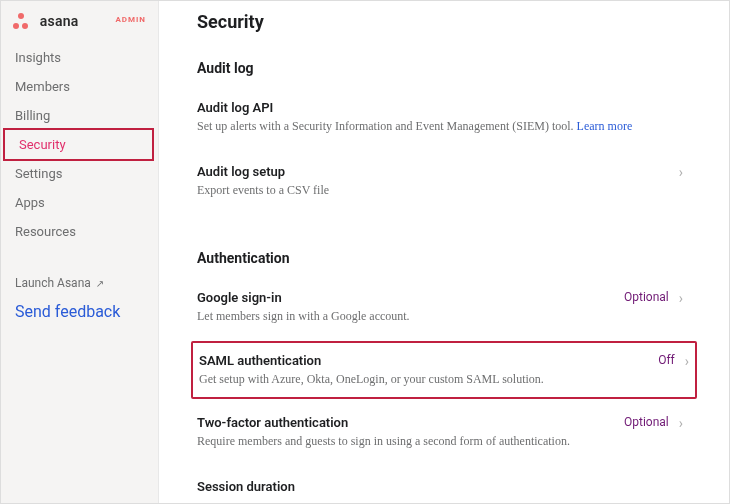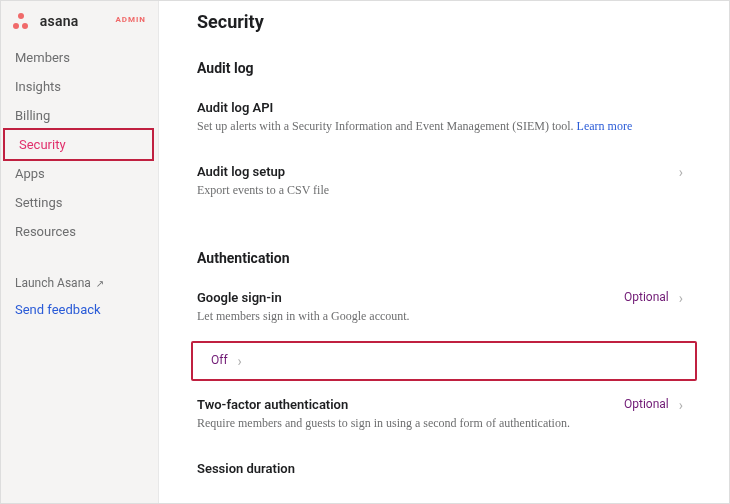--- a/index.html
+++ b/index.html
@@ -15,21 +15,21 @@
   .asana-dots span:nth-child(3){ bottom:0; right:0;}
   .logo-text { font-weight:600; font-size:14px; letter-spacing:.2px; color:#2b2b2b;}
   .logo-admin { font-size:8px; letter-spacing:1px; color:#f06a6a; font-weight:700; align-self:flex-start; margin-top:2px;margin-left:25px;}
   .nav { display:flex; flex-direction:column; }
   .nav-item { padding:7px 14px; font-size:13px; color:#6d6e6f; cursor:pointer; }
   .nav-item.active { color:#e1306c; }
   .nav-highlight { border:2.5px solid #c02040; margin:-2px 4px -2px 2px; }
   .sidebar-spacer { flex:0 0 24px; }
   .launch { padding:6px 14px; font-size:12px; color:#6d6e6f; cursor:pointer;}
   .ext-icon { font-size:10px; margin-left:2px;}
-  .feedback { padding:6px 14px; font-size:13px; color:#2a5bd7; cursor:pointer;}
+  .feedback { padding:6px 14px; font-size:16px; color:#2a5bd7; cursor:pointer;}
   
   .main { flex:1; overflow:auto; padding:10px 38px 20px 38px; }
   .page-title { font-size:18px; font-weight:700; margin-bottom:28px;}
   .section-title { font-size:14px; font-weight:700; margin:16px 0 10px 0;}
   .setting-row { display:flex; align-items:flex-start; padding:14px 8px 14px 0; border-radius:4px; cursor:pointer;}
   .setting-row + .setting-row { margin-top:2px; }
   .setting-body { flex:1; padding-left:0;}
   .setting-title { font-size:13px; font-weight:600; color:#1e1f21; margin-bottom:3px;}
   .setting-desc { font-size:12px; color:#6d6e6f; line-height:1.35;font-family:Liberation Serif, serif;}
   .setting-desc a { color:#2a5bd7; text-decoration:none;}
@@ -47,28 +47,28 @@
     <div class="logo-row">
       <span class="asana-dots">
           <span></span>
           <span></span>
           <span></span>
         </span>
       <span class="logo-text">asana</span>
       <span class="logo-admin">ADMIN</span>
     </div>
     <nav class="nav">
+      <div class="nav-item">Insights</div>
       <div class="nav-item">Members</div>
-      <div class="nav-item">Insights</div>
       <div class="nav-item">Billing</div>
       <div class="nav-highlight">
         <div class="nav-item active">Security</div>
       </div>
+      <div class="nav-item">Settings</div>
       <div class="nav-item">Apps</div>
-      <div class="nav-item">Settings</div>
       <div class="nav-item">Resources</div>
     </nav>
     <div class="sidebar-spacer"></div>
     <div class="launch">
       <span>Launch Asana</span>
       <span class="ext-icon">↗</span>
     </div>
     <div class="feedback">Send feedback</div>
   </aside>
 
@@ -100,20 +100,24 @@
     <div class="setting-row">
       <div class="setting-body">
         <div class="setting-title">Google sign-in</div>
         <div class="setting-desc">Let members sign in with a Google account.</div>
       </div>
       <span class="setting-value">Optional</span>
       <span class="chevron">›</span>
     </div>
 
     <div class="setting-row row-highlight">
+      <div class="setting-body">
+        <div class="setting-title">SAML authentication</div>
+        <div class="setting-desc">Get setup with Azure, Okta, OneLogin, or your custom SAML solution.</div>
+      </div>
       <span class="setting-value">Off</span>
       <span class="chevron">›</span>
     </div>
 
     <div class="setting-row">
       <div class="setting-body">
         <div class="setting-title">Two-factor authentication</div>
         <div class="setting-desc">Require members and guests to sign in using a second form of authentication.</div>
       </div>
       <span class="setting-value">Optional</span>

